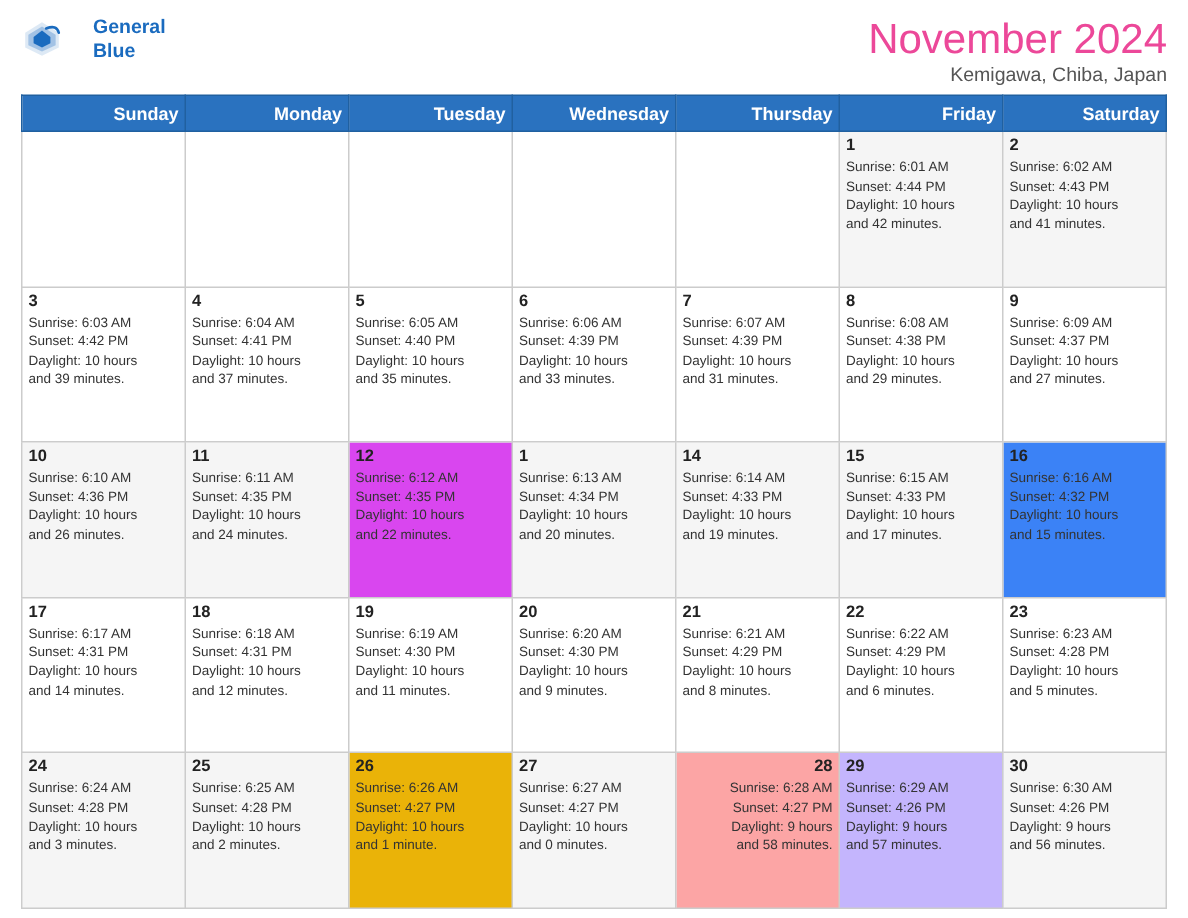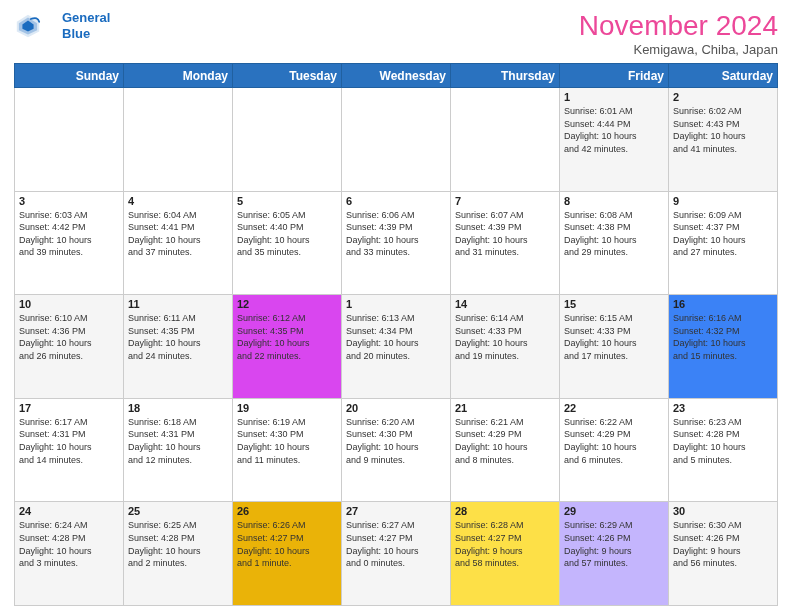--- a/index.html
+++ b/index.html
@@ -347,21 +347,21 @@
 Daylight: 10 hours
 and 1 minute.</div>
           </td>
           <td style="background: rgb(245, 245, 245);">
             <span class="day-num">27</span>
             <div class="day-info" style="white-space: pre-line;">Sunrise: 6:27 AM
 Sunset: 4:27 PM
 Daylight: 10 hours
 and 0 minutes.</div>
           </td>
-          <td style="background: #fde047;">
+          <td style="background: #fca5a5; text-align: right;">
             <span class="day-num">28</span>
             <div class="day-info" style="white-space: pre-line;">Sunrise: 6:28 AM
 Sunset: 4:27 PM
 Daylight: 9 hours
 and 58 minutes.</div>
           </td>
           <td style="background: #c4b5fd;">
             <span class="day-num">29</span>
             <div class="day-info" style="white-space: pre-line;">Sunrise: 6:29 AM
 Sunset: 4:26 PM

